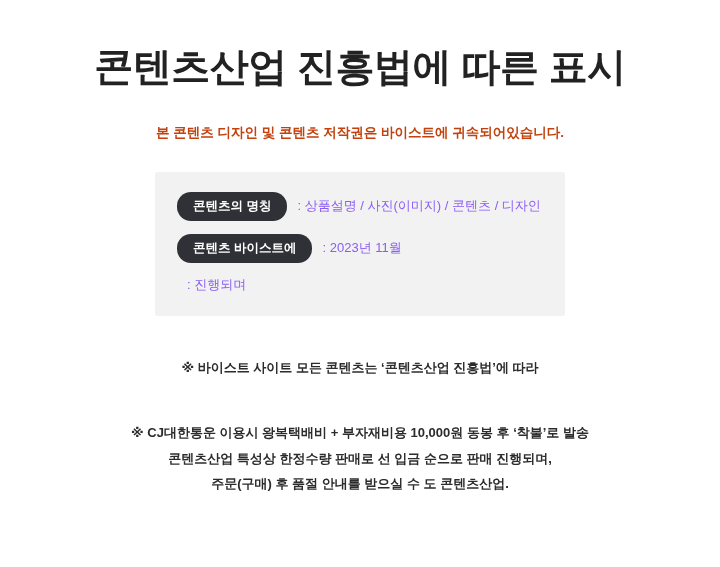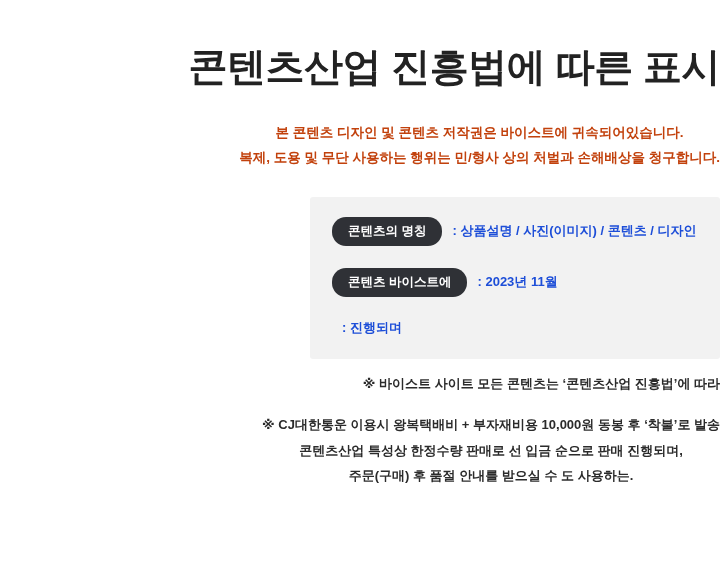--- a/index.html
+++ b/index.html
@@ -14,21 +14,21 @@
     color: #1a1a1a;
     overflow: hidden;
   }
   .page {
     position: relative;
     width: 720px;
     height: 401px;
     box-sizing: border-box;
     display: flex;
     flex-direction: column;
-    align-items: flex-end;
+    align-items: center;
   }
   .main-title {
     margin-top: 44px;
     font-size: 39px;
     font-weight: bold;
     letter-spacing: -0.5px;
     color: #222222;
     text-align: center;
     line-height: 1.2;
     white-space: nowrap;
@@ -46,21 +46,21 @@
   }
   .info-box {
     margin-top: 26px;
     width: 410px;
     background: #f2f2f2;
     border-radius: 3px;
     padding: 20px 0 22px 0;
     box-sizing: border-box;
     display: flex;
     flex-direction: column;
-    gap: 22px;
+    gap: 13px;
   }
   .info-row {
     display: flex;
     align-items: center;
     padding-left: 22px;
   }
   .pill {
     background: #2f3136;
     color: #ffffff;
     font-size: 12.5px;
@@ -68,57 +68,56 @@
     border-radius: 14px;
     padding: 6px 16px;
     min-width: 104px;
     text-align: center;
     box-sizing: border-box;
     white-space: nowrap;
   }
   .row-value {
     margin-left: 10px;
     font-size: 13px;
-    font-weight: bold;
-    color: #1d4ed8;
+    font-weight: normal;
+    color: #8b5cf6;
     white-space: nowrap;
   }
   .note {
-    margin-top: 13px;
+    margin-top: 40px;
     text-align: center;
     font-size: 13px;
     font-weight: bold;
     color: #2b2b2b;
     line-height: 1.9;
   }
   .note div {
     white-space: nowrap;
   }
   .shipping {
-    margin-top: 16px;
+    margin-top: 40px;
     text-align: center;
     font-size: 13px;
     font-weight: bold;
     color: #2b2b2b;
     line-height: 1.95;
   }
   .shipping div {
     white-space: nowrap;
   }
 </style>
 </head>
 <body>
 
 <div class="page">
 
   <div class="main-title">콘텐츠산업 진흥법에 따른 표시</div>
 
   <div class="intro">
     <div>본 콘텐츠 디자인 및 콘텐츠 저작권은 바이스트에 귀속되어있습니다.</div>
-    <div>복제, 도용 및 무단 사용하는 행위는 민/형사 상의 처벌과 손해배상을 청구합니다.</div>
   </div>
 
   <div class="info-box">
     <div class="info-row">
       <span class="pill">콘텐츠의 명칭</span>
       <span class="row-value">: 상품설명 / 사진(이미지) / 콘텐츠 / 디자인</span>
     </div>
     <div class="info-row">
       <span class="pill">콘텐츠 바이스트에</span>
       <span class="row-value">: 2023년 11월</span>
@@ -128,16 +127,16 @@
     </div>
   </div>
 
   <div class="note">
     <div>※ 바이스트 사이트 모든 콘텐츠는 ‘콘텐츠산업 진흥법’에 따라</div>
   </div>
 
   <div class="shipping">
     <div>※ CJ대한통운 이용시 왕복택배비 + 부자재비용 10,000원 동봉 후 ‘착불’로 발송</div>
     <div>콘텐츠산업 특성상 한정수량 판매로 선 입금 순으로 판매 진행되며,</div>
-    <div>주문(구매) 후 품절 안내를 받으실 수 도 사용하는.</div>
+    <div>주문(구매) 후 품절 안내를 받으실 수 도 콘텐츠산업.</div>
   </div>
 
 </div>
 
 </body></html>

